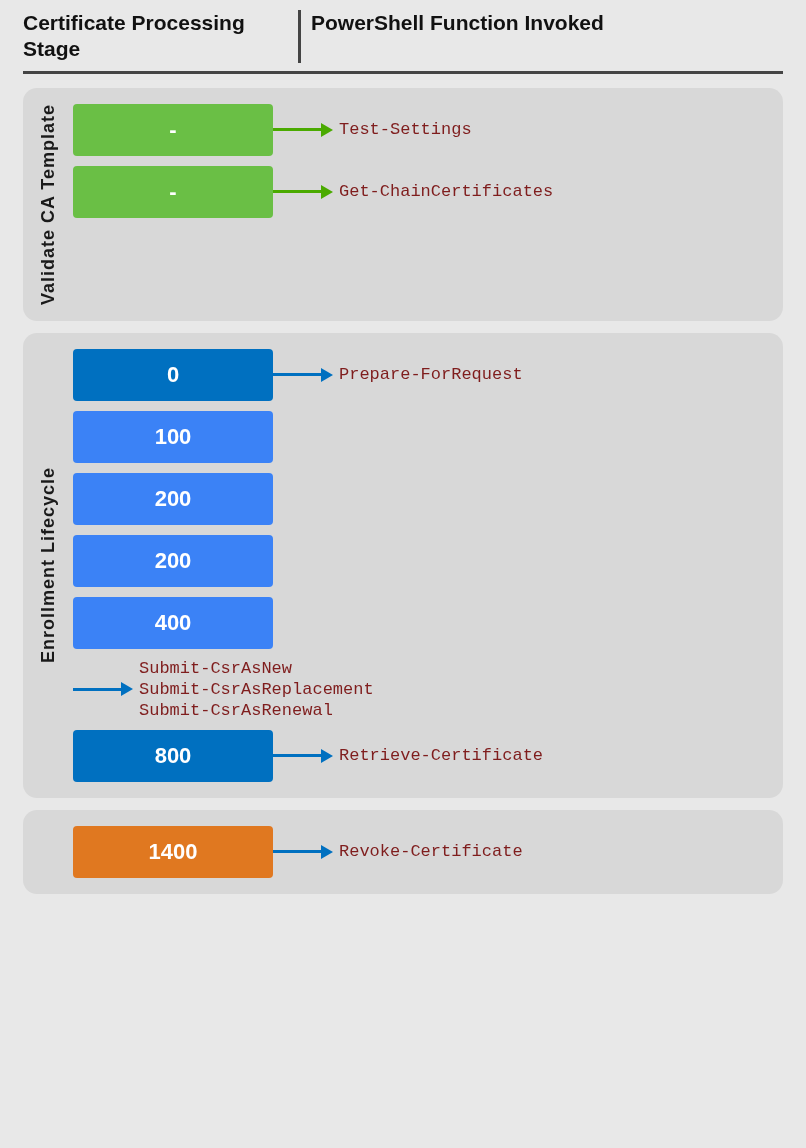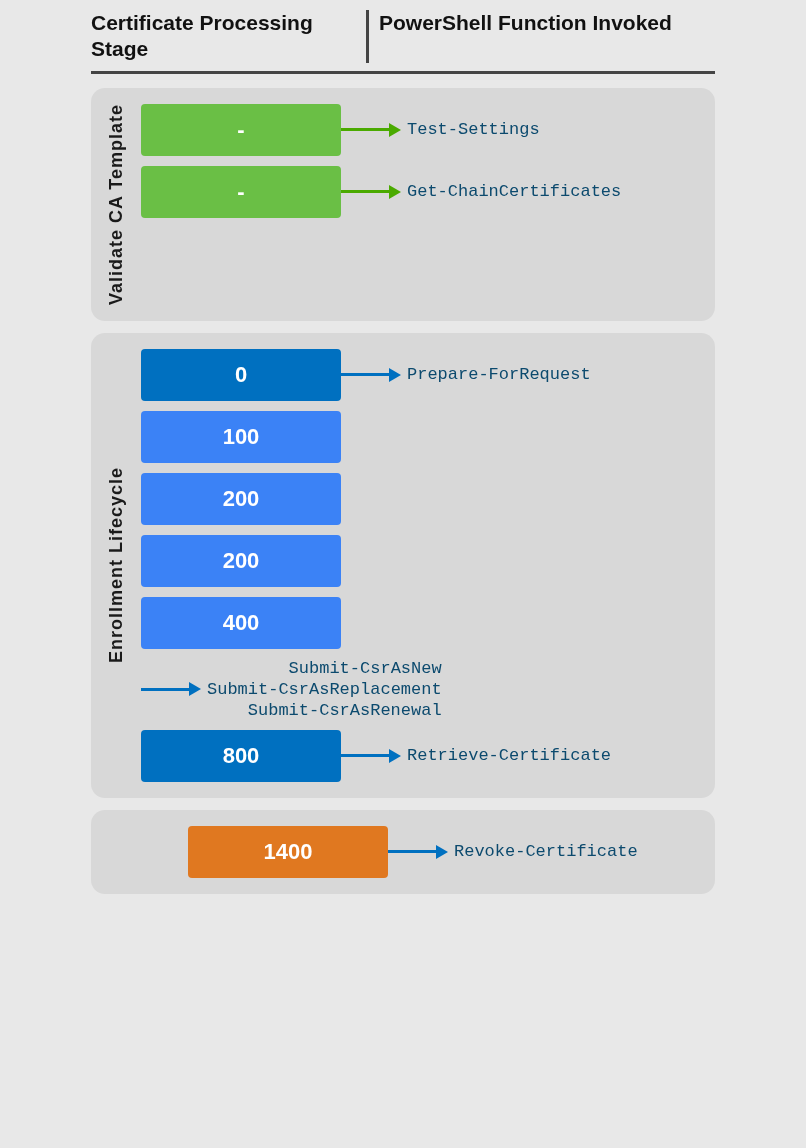--- a/index.html
+++ b/index.html
@@ -7,21 +7,21 @@
     body {
       background: #e8e8e8;
       font-family: Arial, sans-serif;
       width: 806px;
       min-height: 1148px;
       display: flex;
       flex-direction: column;
     }
 
     .page-wrapper {
-      width: 624px;
+      width: 760px;
       margin: 0 auto;
       padding: 10px 0;
     }
 
     
     .section {
       background: #d8d8d8;
       border-radius: 14px;
       margin-bottom: 12px;
       padding: 16px 16px 16px 0;
@@ -83,21 +83,20 @@
     .stage-box.blue-dark {
       background: #0070c0;
     }
 
     .stage-box.blue-light {
       background: #3b82f6;
     }
 
     .stage-box.orange {
       background: #e07820;
-      margin-left: 47px;
     }
 
     
     .arrow-wrapper {
       display: flex;
       align-items: center;
       width: 60px;
       flex-shrink: 0;
     }
 
@@ -121,26 +120,25 @@
     }
 
     .arrow-wrapper.blue-arrow {
       color: #0070c0;
     }
 
     
     .function-text {
       font-family: 'Courier New', Courier, monospace;
       font-size: 17px;
-      color: #0c4a6e;
+      color: #7f1d1d;
       display: flex;
       flex-direction: column;
       gap: 2px;
       padding-left: 6px;
-      text-align: right;
     }
 
     .function-text span {
       display: block;
     }
 
     
     .no-arrow {
       width: 60px;
     }

